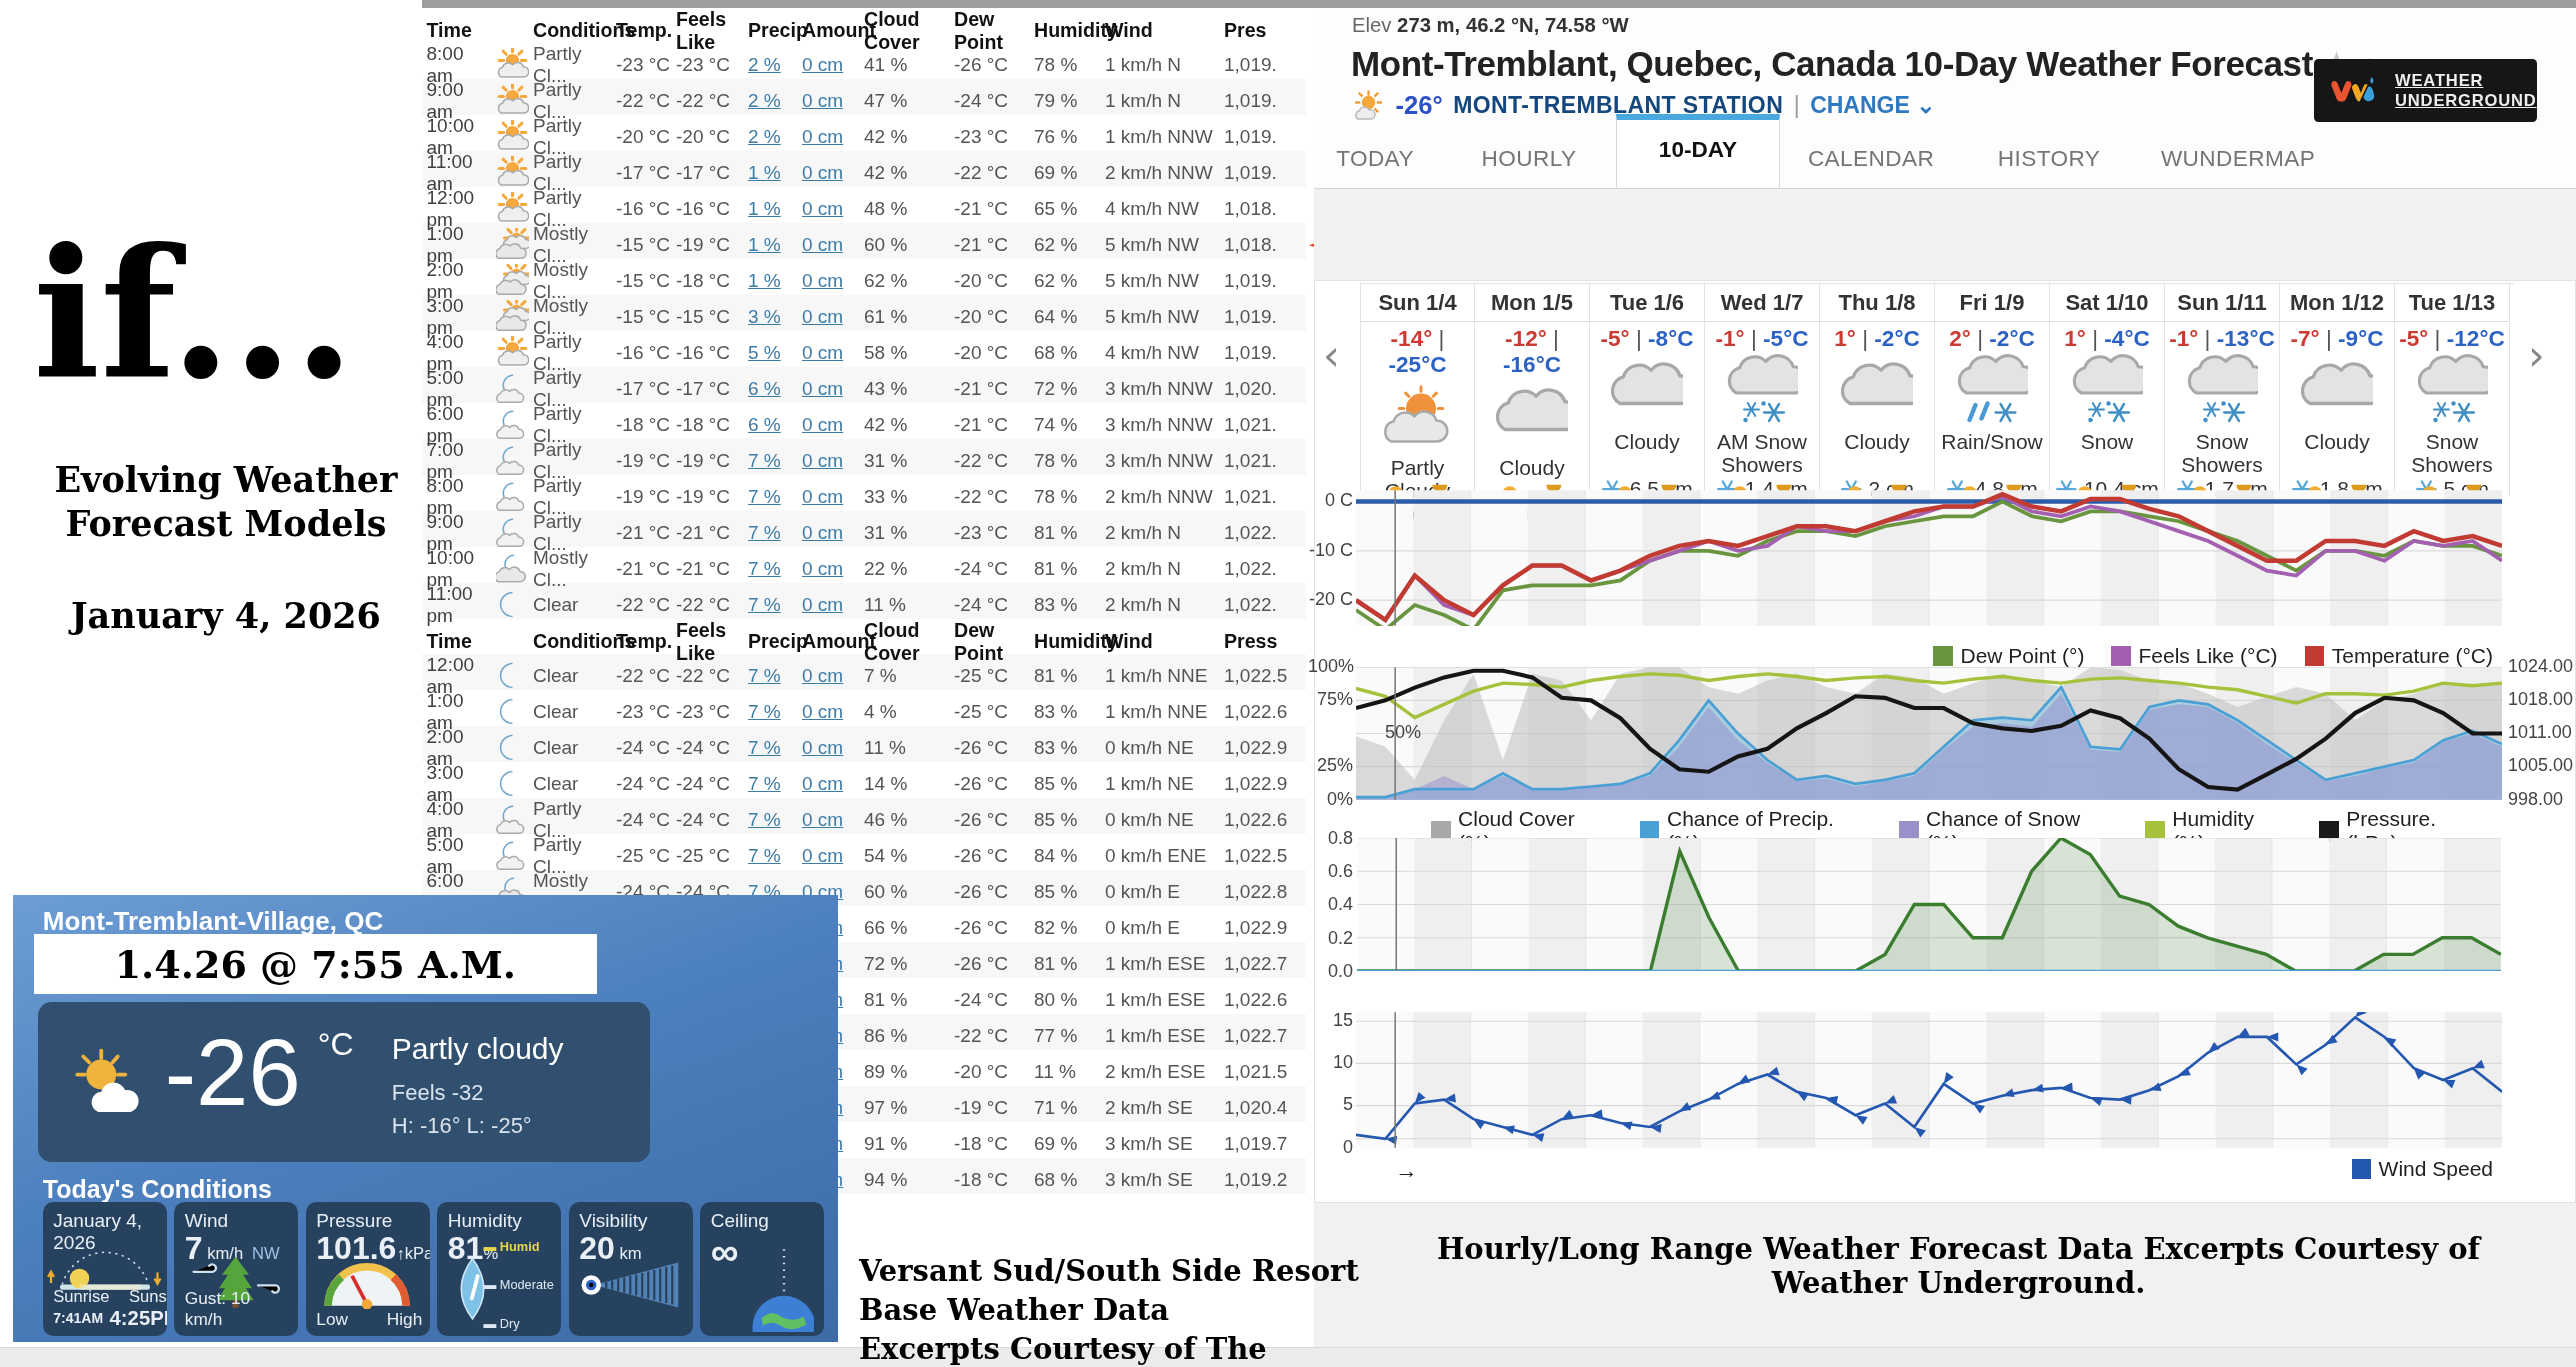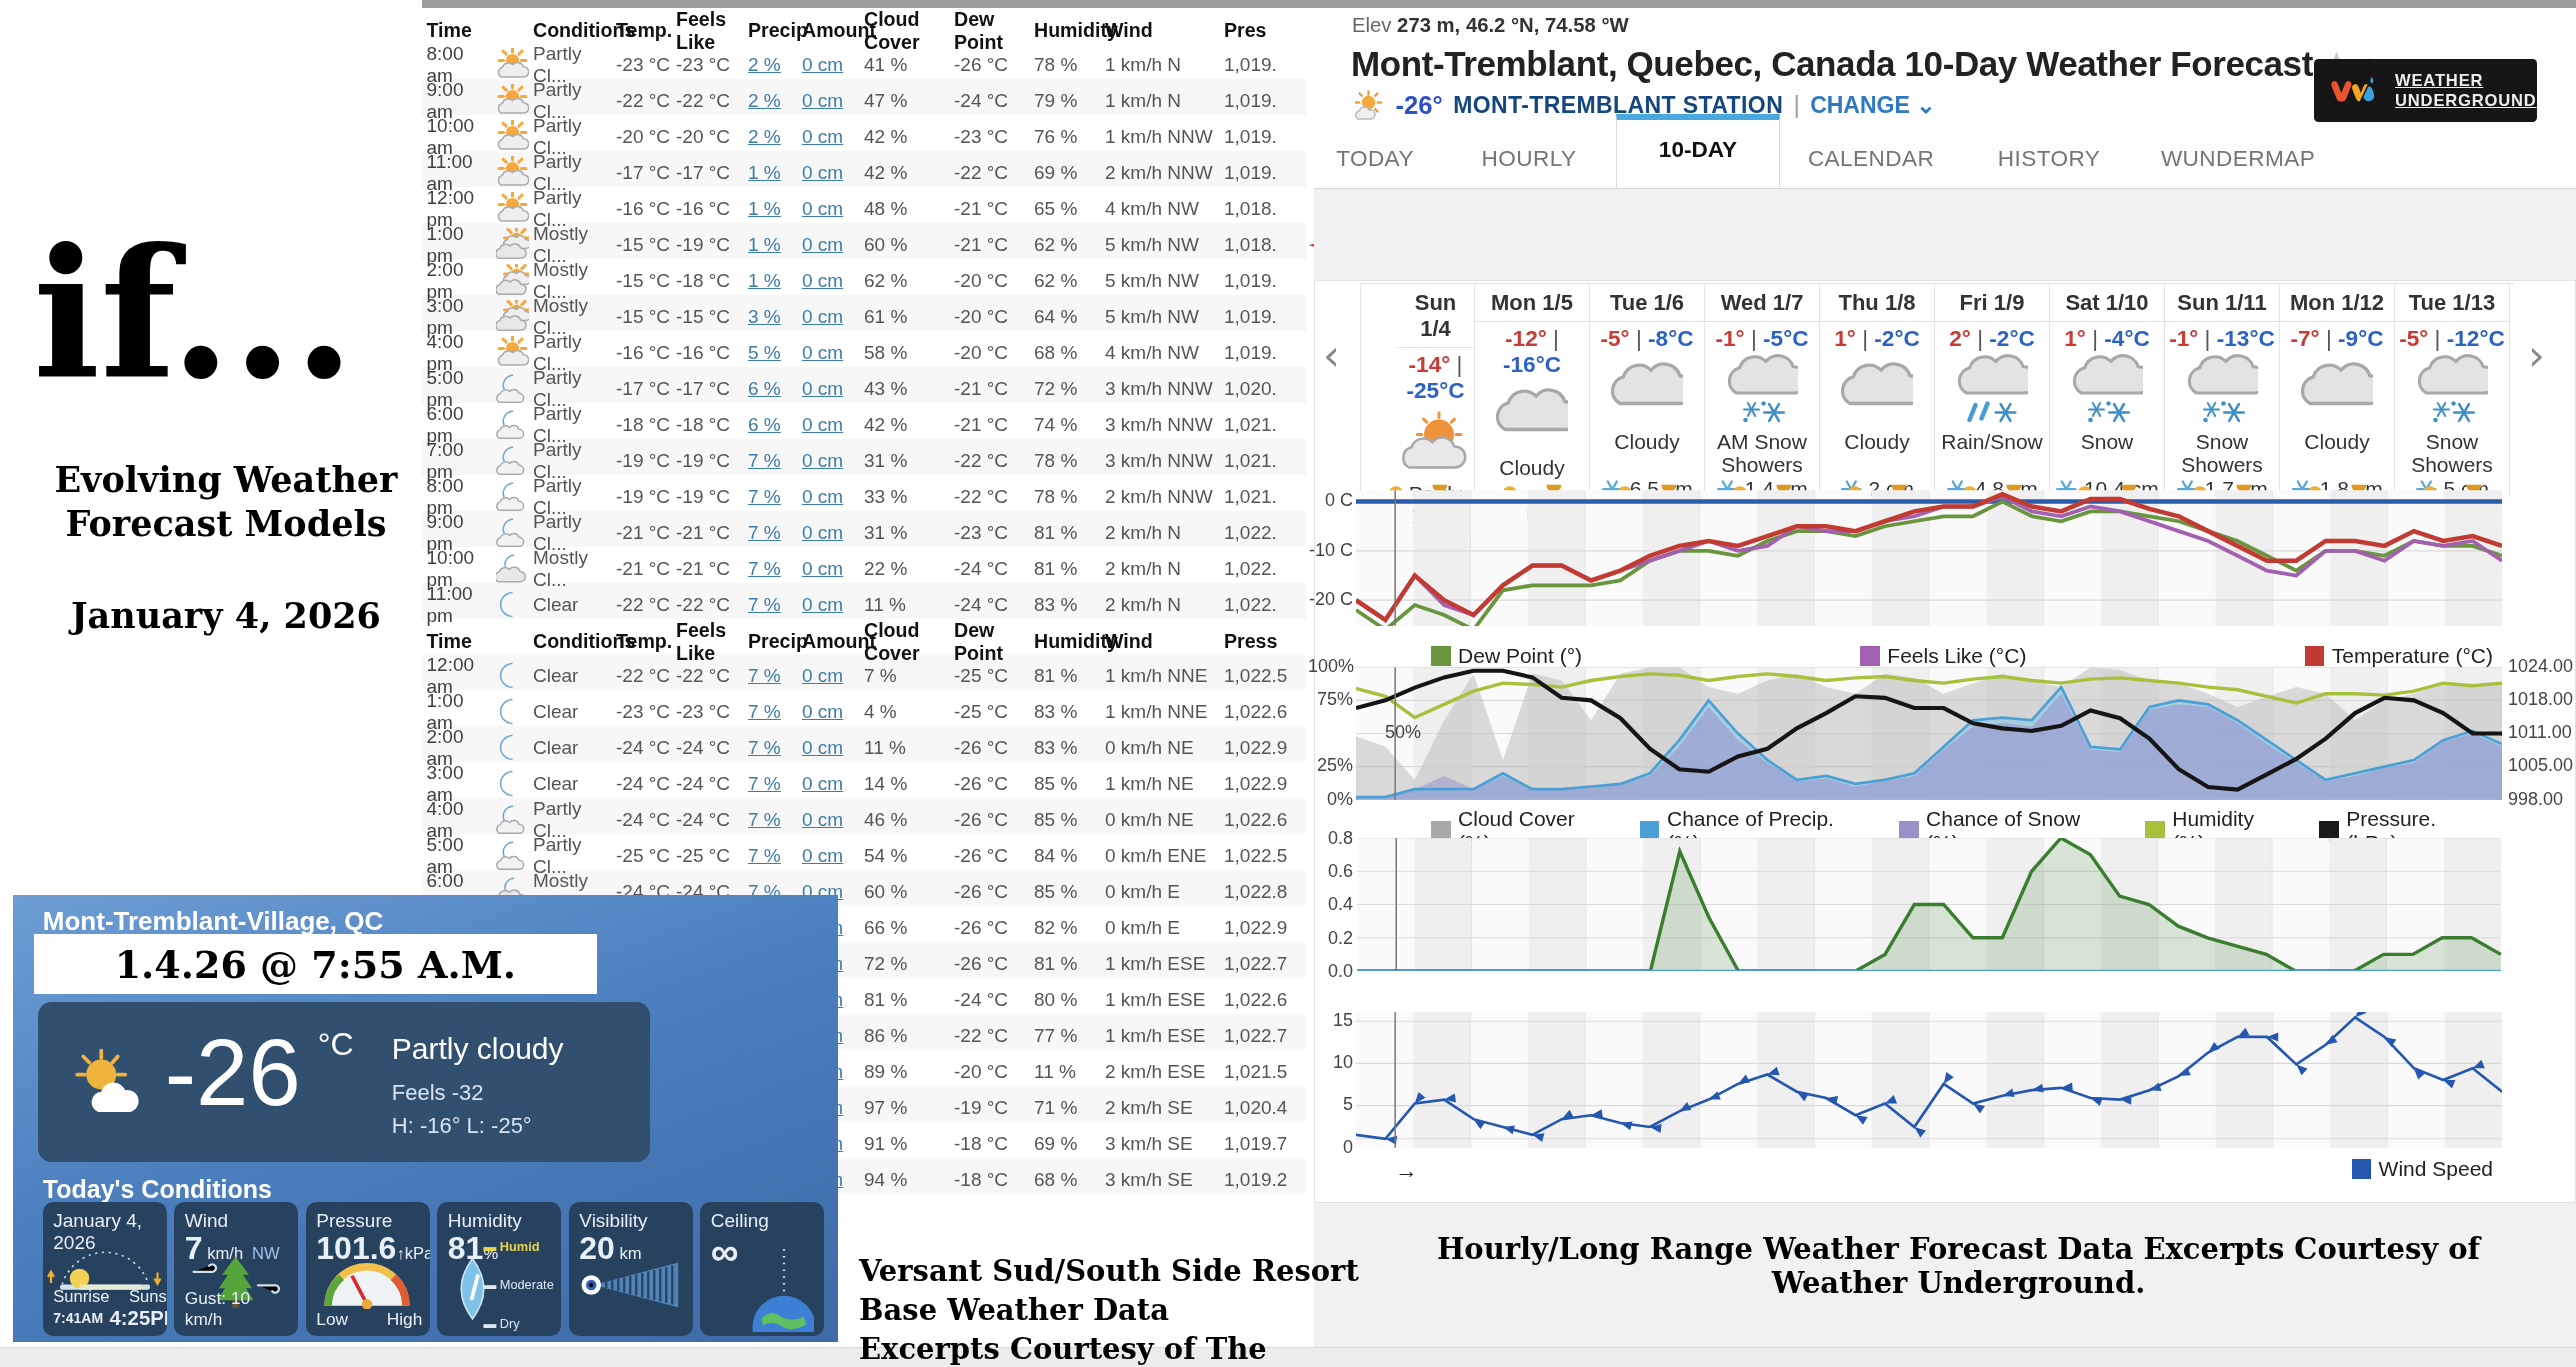--- a/index.html
+++ b/index.html
@@ -39,21 +39,21 @@
   .wu-logo-txt{color:#eee;font-size:16.6px;font-weight:bold;line-height:1.15;letter-spacing:0.8px;text-decoration:underline;}
   
   #wutabs{left:1314px;top:128px;width:1262px;height:60px;background:#fdfdfd;border-bottom:1.5px solid #d6d6d6;}
   .wtab{position:absolute;transform:translateX(-50%);top:18px;font-size:22.6px;color:#757575;letter-spacing:0.4px;}
   #active-tab{left:1616px;top:114px;width:164px;height:74px;background:#fff;border:0.8px solid #d9d9d9;border-bottom:none;border-top:6px solid #49a8dd;box-sizing:border-box;}
   #active-tab span{display:block;text-align:center;margin-top:16.6px;font-size:22.6px;font-weight:bold;color:#111;}
   
   #fcard{left:1314px;top:280px;width:1262px;height:923px;background:#fff;border:0.8px solid #e2e2e2;box-sizing:border-box;}
   #tiles{left:1360px;top:283px;width:1154px;height:212px;border-top:0.8px solid #e0e0e0;display:flex;}
   .tile{width:115px;box-sizing:border-box;border-right:0.8px solid #e3e3e3;position:relative;text-align:center;}
-  .tile:first-child{border-left:0.8px solid #e3e3e3;padding-left:36px;}
+  .tile:first-child{border-left:0.8px solid #e3e3e3;}
   .tile .dname{font-size:22px;color:#333;font-weight:bold;padding:6px 0 4.5px;border-bottom:0.8px solid #e0e0e0;}
   .tile .temps{font-size:22.6px;font-weight:bold;margin-top:4.5px;}
   .tile .hi{color:#cc3b33;} .tile .lo{color:#2b62c4;} .tile .sep{color:#555;font-weight:normal;}
   .tile .cond{font-size:21px;color:#333;line-height:1.1;margin-top:3px;height:47px;}
   .tile .amt{font-size:21px;color:#333;margin-top:0px;display:flex;justify-content:center;align-items:center;gap:6px;}
   .tile .riseset{position:absolute;bottom:1.5px;left:0;right:0;display:flex;justify-content:space-evenly;}
   .chev{font-size:42px;color:#888;font-family:"DejaVu Sans",sans-serif;}
   
   .ytick{position:absolute;font-size:18px;color:#444;width:45px;text-align:right;}
   .ytick.right{text-align:left;width:68px;}
@@ -1373,21 +1373,21 @@
       <line x1="0" y1="146" x2="1522" y2="146" stroke="#d9d9d9" stroke-width="1.5"></line>
       <line x1="0" y1="15" x2="1522" y2="15" stroke="#2a5caa" stroke-width="6"></line>
       <polyline points="0.0,159.1 39.0,185.3 78.1,152.5 117.1,165.7 156.1,185.3 195.1,132.9 234.2,126.3 273.2,126.3 312.2,126.3 351.2,119.8 390.3,93.6 429.3,80.5 468.3,80.5 507.3,87.0 546.4,67.4 585.4,54.3 624.4,54.3 663.4,60.9 702.5,47.8 741.5,41.2 780.5,34.6 819.5,34.6 858.6,15.0 897.6,34.6 936.6,41.2 975.6,28.1 1014.7,28.1 1053.7,34.6 1092.7,41.2 1131.7,54.3 1170.8,67.4 1209.8,87.0 1248.8,106.7 1287.8,80.5 1326.9,80.5 1365.9,87.0 1404.9,67.4 1443.9,73.9 1483.0,73.9 1522.0,87.0" fill="none" stroke="#69953f" stroke-width="5"></polyline>
       <polyline points="0.0,146.0 39.0,172.2 78.1,113.3 117.1,152.5 156.1,165.7 195.1,126.3 234.2,100.1 273.2,100.1 312.2,119.8 351.2,106.7 390.3,93.6 429.3,80.5 468.3,67.4 507.3,80.5 546.4,73.9 585.4,47.8 624.4,54.3 663.4,54.3 702.5,41.2 741.5,34.6 780.5,21.6 819.5,21.6 858.6,8.4 897.6,28.1 936.6,34.6 975.6,21.6 1014.7,28.1 1053.7,41.2 1092.7,54.3 1131.7,67.4 1170.8,87.0 1209.8,106.7 1248.8,113.3 1287.8,80.5 1326.9,80.5 1365.9,93.6 1404.9,67.4 1443.9,73.9 1483.0,67.4 1522.0,93.6" fill="none" stroke="#a35fb0" stroke-width="5"></polyline>
       <polyline points="0.0,146.0 39.0,172.2 78.1,113.3 117.1,146.0 156.1,165.7 195.1,126.3 234.2,100.1 273.2,100.1 312.2,119.8 351.2,106.7 390.3,87.0 429.3,73.9 468.3,67.4 507.3,73.9 546.4,60.9 585.4,47.8 624.4,47.8 663.4,54.3 702.5,41.2 741.5,28.1 780.5,21.6 819.5,21.6 858.6,5.2 897.6,21.6 936.6,28.1 975.6,11.7 1014.7,11.7 1053.7,24.8 1092.7,34.6 1131.7,54.3 1170.8,73.9 1209.8,93.6 1248.8,93.6 1287.8,67.4 1326.9,67.4 1365.9,73.9 1404.9,54.3 1443.9,67.4 1483.0,60.9 1522.0,73.9" fill="none" stroke="#c23b33" stroke-width="6"></polyline>
       <line x1="52" y1="0" x2="52" y2="180" stroke="#777" stroke-width="2"></line>
     </svg>
     <div class="ytick" style="left: 1308px; top: 490px;">0 C</div>
     <div class="ytick" style="left: 1308px; top: 540px;">-10 C</div>
     <div class="ytick" style="left: 1308px; top: 589px;">-20 C</div>
-    <div class="legend" style="left: 1431px; top: 644px; width: 1062px; justify-content: space-between;">
+    <div class="legend" style="left: 1431px; top: 644px; width: 1062px;">
       <span class="item">
         <span class="sw" style="background:#69953f"></span>
         <span>Dew Point (°)</span>
       </span>
       <span class="item">
         <span class="sw" style="background:#a35fb0"></span>
         <span>Feels Like (°C)</span>
       </span>
       <span class="item">
         <span class="sw" style="background:#c23b33"></span>

